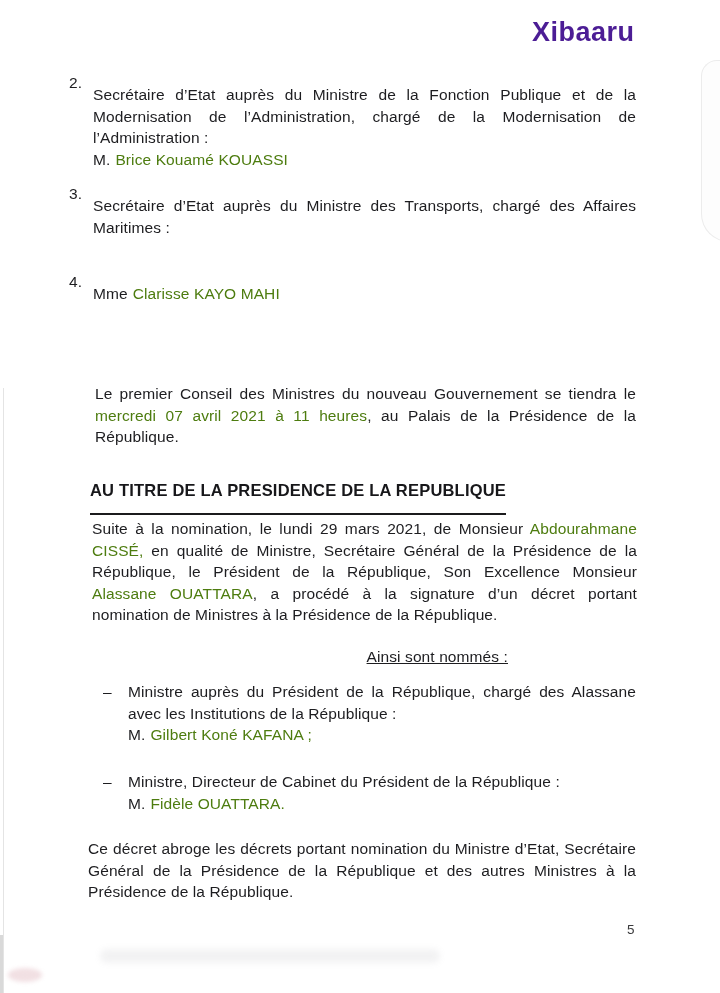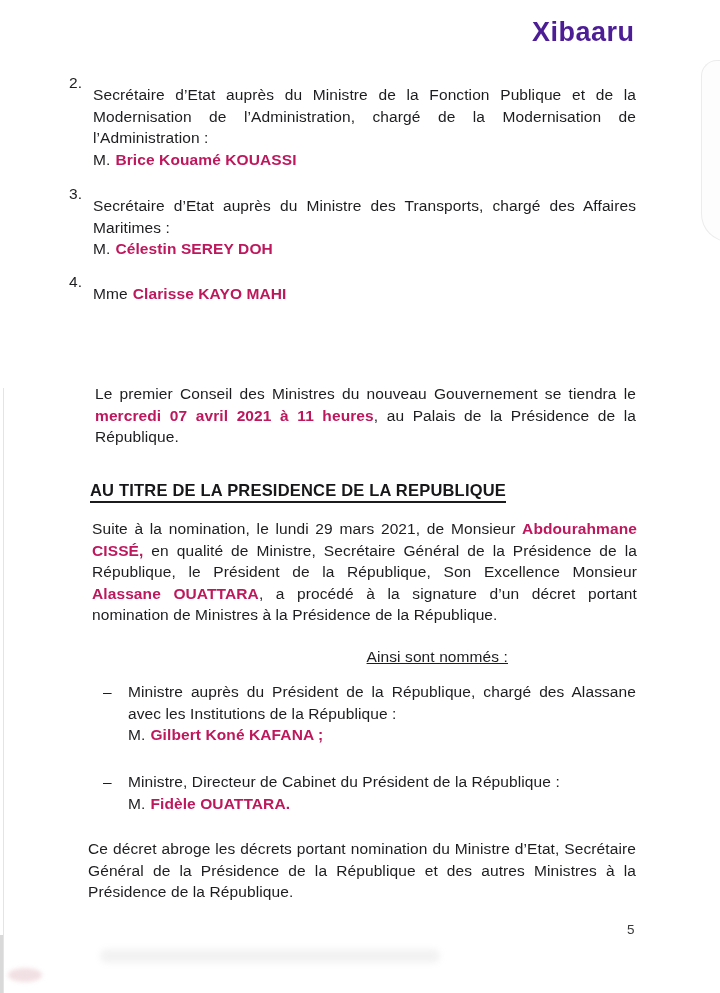--- a/index.html
+++ b/index.html
@@ -27,21 +27,21 @@
     letter-spacing: 0.5px;
   }
 
   
   .doc-text {
     font-size: 15.5px;
     line-height: 21.5px;
     text-align: justify;
     letter-spacing: 0.1px;
   }
-  b, strong, .bold { font-weight: 700; color: #be185d; }
+  b, strong, .bold { font-weight: 400; color: #4d7c0f; }
 
   
   .num-item {
     left: 69px;
     width: 567px;
     display: flex;
   }
   .num-item .num {
     flex: none;
     width: 24px;
@@ -72,21 +72,21 @@
 
   
   .section-heading {
     left: 90px;
     top: 481px;
     font-size: 16.5px;
     font-weight: 700;
     letter-spacing: 0.2px;
     color: #17171a;
     border-bottom: 2px solid #1b1b1d;
-    padding-bottom: 1px;
+    padding-bottom: 13px;
   }
 
   
   .page-number {
     left: 627px;
     top: 922px;
     font-size: 13.5px;
     color: #3a3a3c;
   }
 
@@ -148,21 +148,20 @@
     <div class="item-body">
       <div>Secrétaire d’Etat auprès du Ministre de la Fonction Publique et de la Modernisation de l’Administration, chargé de la Modernisation de l’Administration :</div>
       <div class="name-line"><span class="prefix">M.</span><strong>Brice Kouamé KOUASSI</strong></div>
     </div>
   </div>
 
   <div class="abs doc-text num-item" style="top:183px">
     <span class="num">3.</span>
     <div class="item-body">
       <div>Secrétaire d’Etat auprès du Ministre des Transports, chargé des Affaires Maritimes :</div>
-      <div class="name-line"><span class="prefix">M.</span><strong>Célestin SEREY DOH</strong></div>
     </div>
   </div>
 
   <div class="abs doc-text num-item" style="top:271px">
     <span class="num">4.</span>
     <div class="item-body">
       <div class="name-line"><span class="prefix">Mme</span><strong>Clarisse KAYO MAHI</strong></div>
     </div>
   </div>
 

